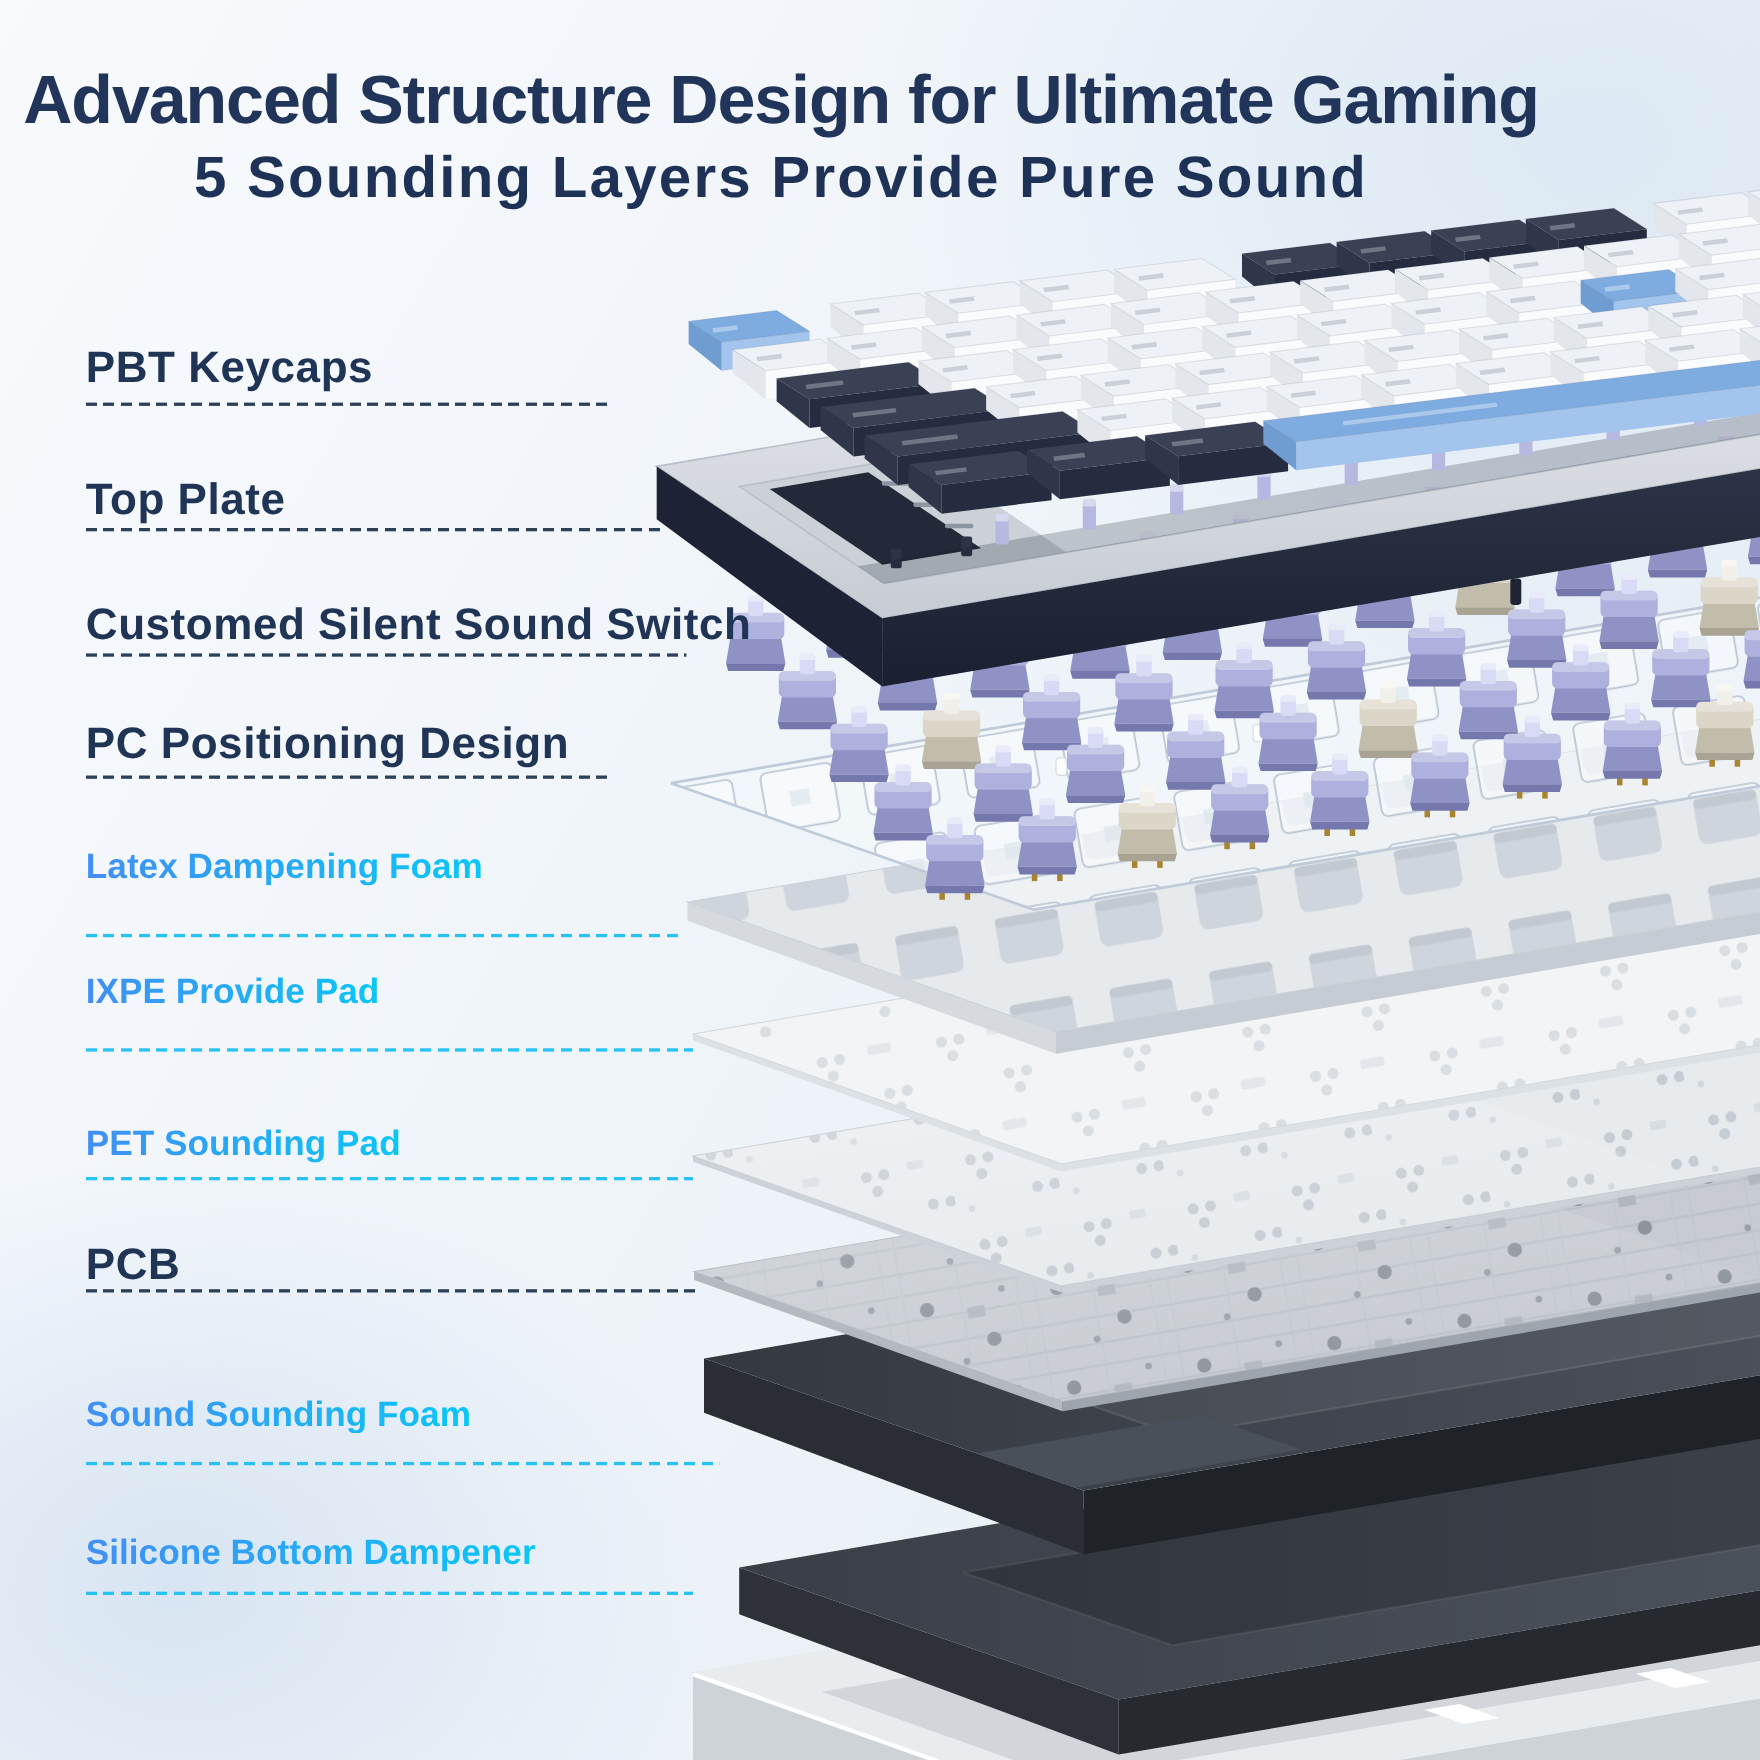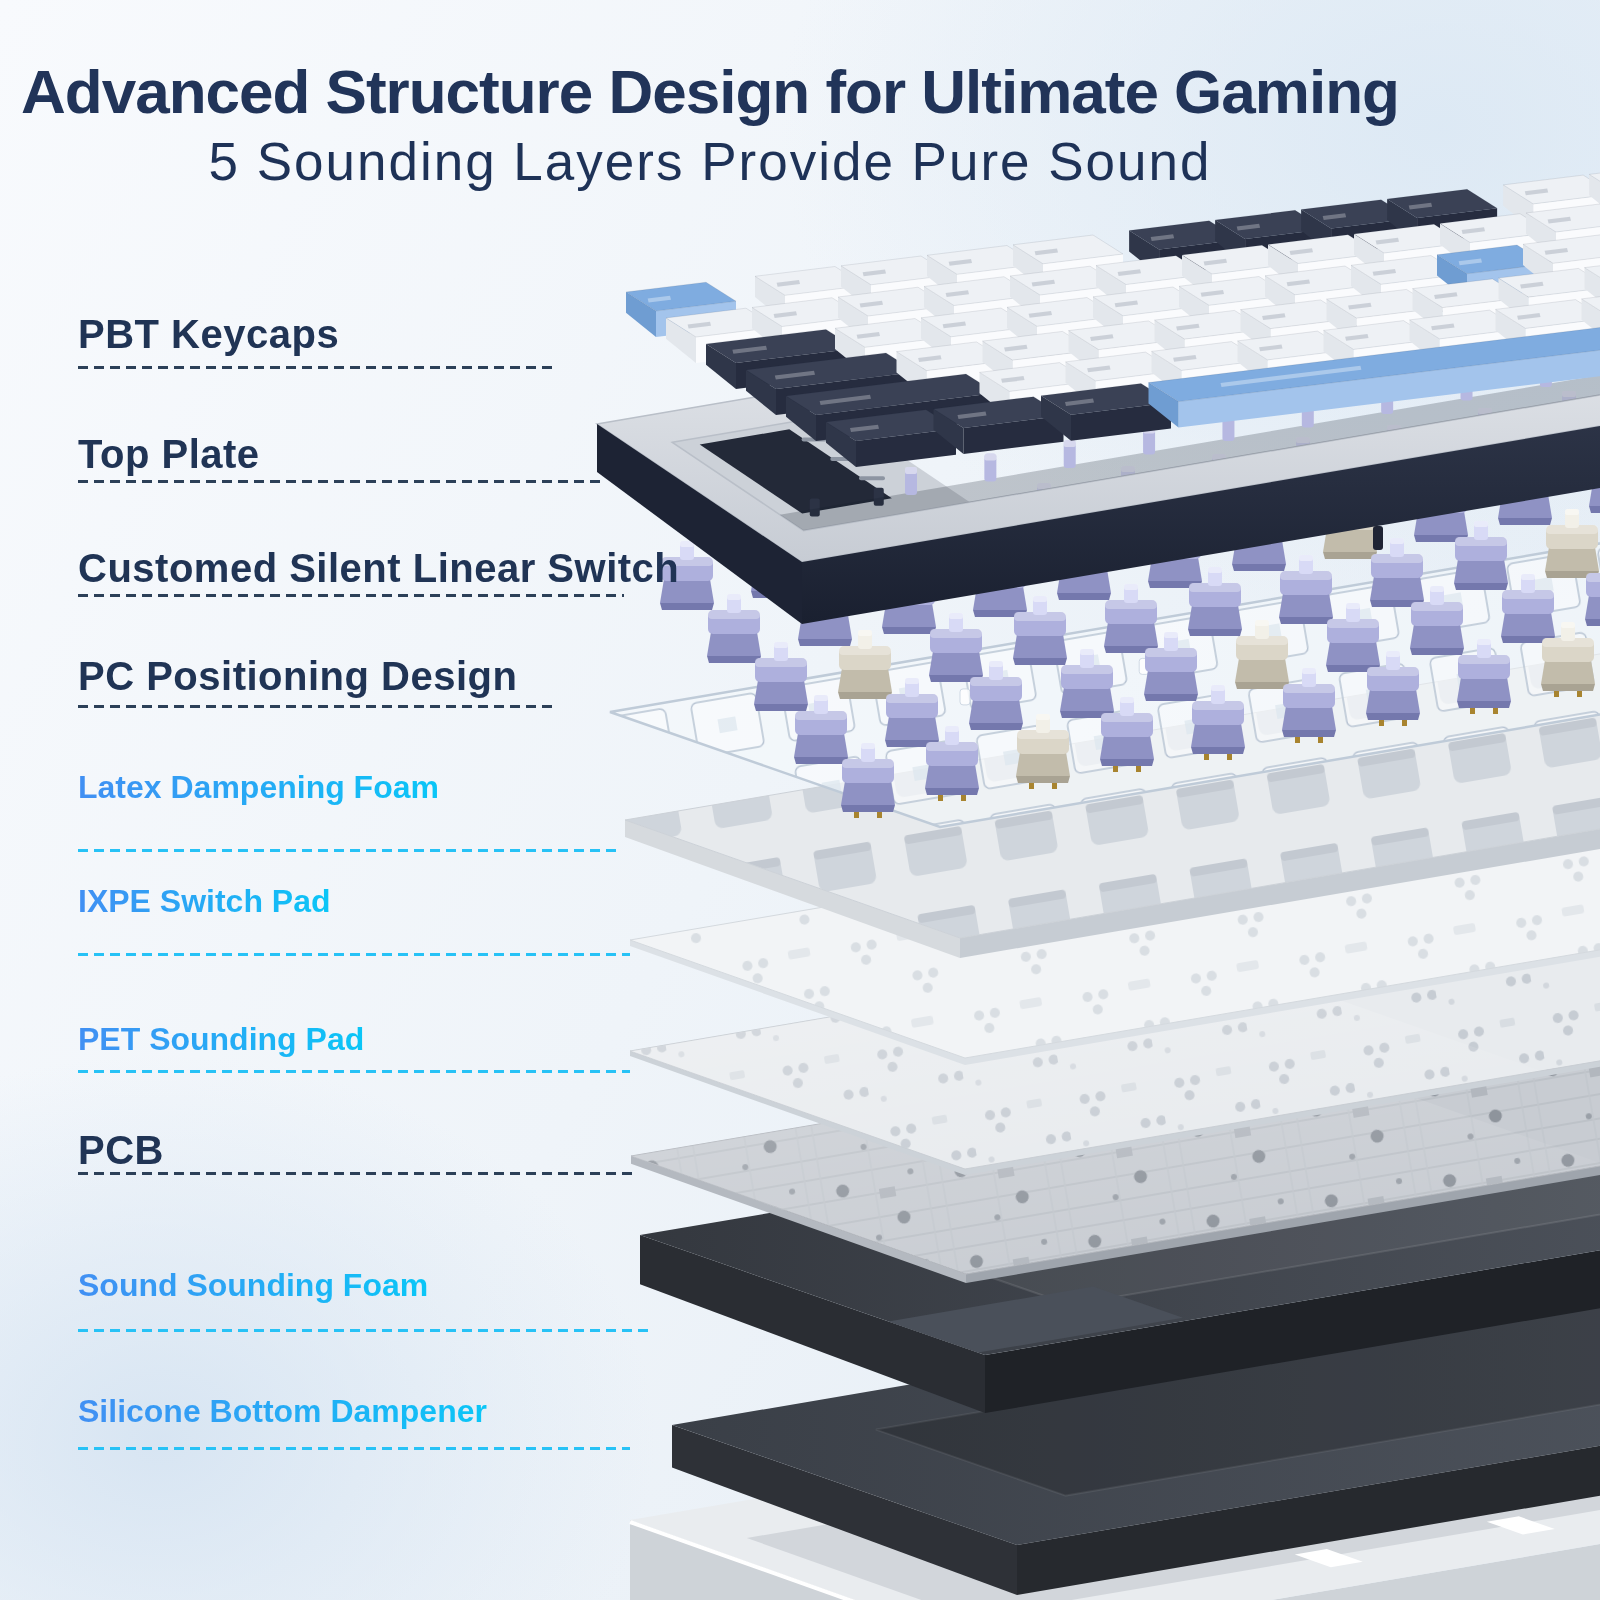--- a/index.html
+++ b/index.html
@@ -9,21 +9,21 @@
     background:
       radial-gradient(900px 700px at 10% 90%, rgba(214,228,242,.95) 0%, rgba(214,228,242,0) 55%),
       radial-gradient(1100px 820px at 90% 8%, rgba(219,232,244,.9) 0%, rgba(219,232,244,0) 60%),
       linear-gradient(120deg,#f8fafd 0%,#eff4f9 48%,#e2ebf4 100%);
   }
   .hdr{position:absolute;left:0;top:58px;width:1420px;text-align:center;}
   .title{
     font-size:62px;font-weight:800;letter-spacing:-1px;color:#213459;line-height:1.1;
   }
   .subtitle{
-    font-size:53px;font-weight:400;letter-spacing:2px;color:#1e3257;line-height:1.15;margin-top:6px;
+    font-size:53px;font-weight:700;letter-spacing:2px;color:#1e3257;line-height:1.15;margin-top:6px;
   }
   .layer-label{position:absolute;left:78px;white-space:nowrap;line-height:1.1;}
   .layer-label.dark{font-size:40px;font-weight:700;letter-spacing:.5px;color:#203455;}
   .layer-label.cyan{
     font-size:32px;font-weight:700;letter-spacing:0;
     background:linear-gradient(90deg,#418ff3 0%,#0ac6f7 100%);
     -webkit-background-clip:text;background-clip:text;color:transparent;
   }
   .dash{position:absolute;left:78px;height:3px;}
   .dash.dark{background:repeating-linear-gradient(90deg,#2c4058 0 10px,transparent 10px 16px);}
@@ -862,30 +862,30 @@
   <div class="title">Advanced Structure Design for Ultimate Gaming</div>
   <div class="subtitle">5 Sounding Layers Provide Pure Sound</div>
 </div>
 
 <div class="layer-label dark" style="top:312px">PBT Keycaps</div>
 <div class="dash dark" style="top:366px;width:477px"></div>
 
 <div class="layer-label dark" style="top:432px">Top Plate</div>
 <div class="dash dark" style="top:480px;width:524px"></div>
 
-<div class="layer-label dark" style="top:546px">Customed Silent Linear Switch</div>
+<div class="layer-label dark" style="top:546px">Customed Silent Sound Switch</div>
 <div class="dash dark" style="top:594px;width:546px"></div>
 
 <div class="layer-label dark" style="top:654px">PC Positioning Design</div>
 <div class="dash dark" style="top:705px;width:474px"></div>
 
 <div class="layer-label cyan" style="top:770px">Latex Dampening Foam</div>
 <div class="dash cyan" style="top:849px;width:540px"></div>
 
-<div class="layer-label cyan" style="top:884px">IXPE Switch Pad</div>
+<div class="layer-label cyan" style="top:884px">IXPE Provide Pad</div>
 <div class="dash cyan" style="top:953px;width:552px"></div>
 
 <div class="layer-label cyan" style="top:1022px">PET Sounding Pad</div>
 <div class="dash cyan" style="top:1070px;width:552px"></div>
 
 <div class="layer-label dark" style="top:1128px">PCB</div>
 <div class="dash dark" style="top:1172px;width:554px"></div>
 
 <div class="layer-label cyan" style="top:1268px">Sound Sounding Foam</div>
 <div class="dash cyan" style="top:1329px;width:576px"></div>

